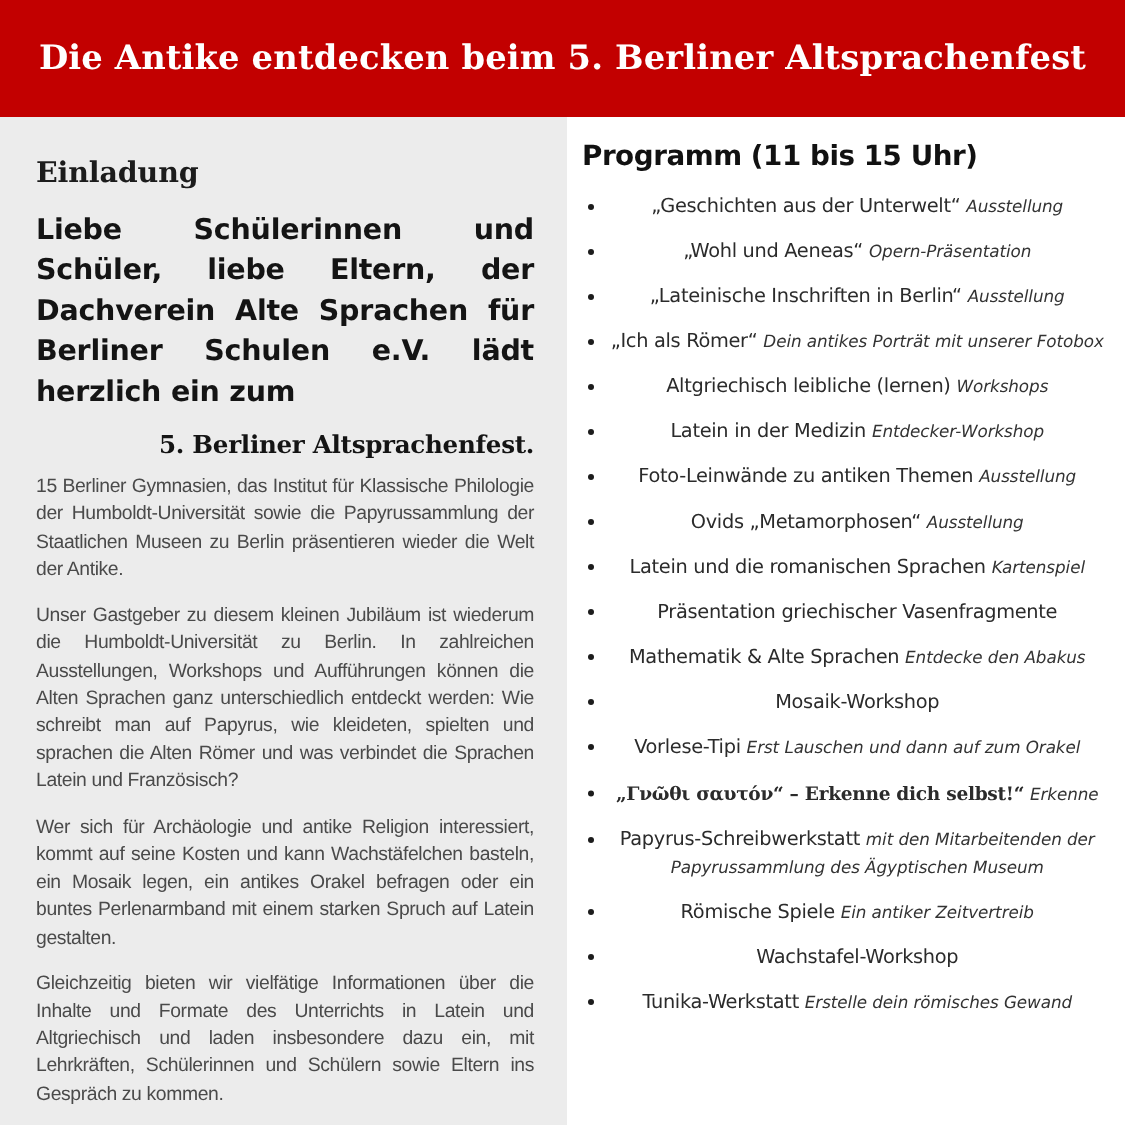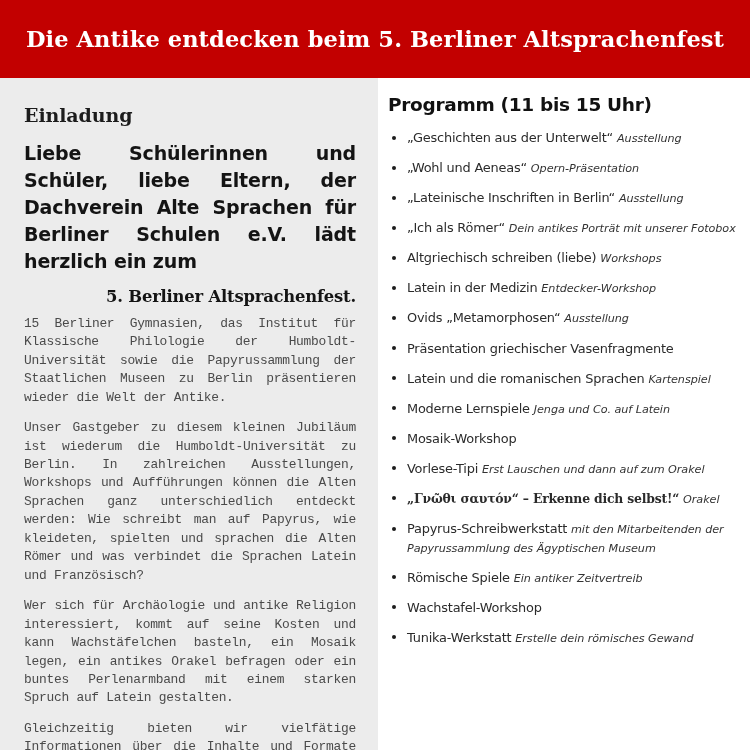--- a/index.html
+++ b/index.html
@@ -102,21 +102,21 @@
   .sub-heading {
     font-family: "DejaVu Serif", "Liberation Serif", serif;
     font-weight: bold;
     font-size: 16.4px;
     color: #141414;
     margin: 0 0 9px 0;
     letter-spacing: -0.2px;
     text-align: right;
   }
   .para {
-    font-family: Liberation Mono, monospace;
+    font-family: Liberation Sans, sans-serif;
     font-weight: normal;
     font-size: 12.9px;
     line-height: 1.43;
     color: #4a4a4a;
     margin: 0 0 12px 0;
     text-align: justify;
     text-justify: inter-word;
     letter-spacing: -0.25px;
     hyphens: auto;
   }
@@ -139,20 +139,21 @@
     font-weight: bold;
     font-size: 18.5px;
     color: #111111;
     margin: 0 0 14px 0;
     letter-spacing: -0.3px;
   }
   #programm-list {
     list-style: none;
     margin: 0;
     padding: 0;
+    text-align: center;
   }
   #programm-list li {
     position: relative;
     padding-left: 19px;
     margin: 0 0 11.5px 0;
     font-family: "DejaVu Sans", "Liberation Sans", sans-serif;
     font-size: 12.9px;
     line-height: 1.44;
     color: #2b2b2b;
     letter-spacing: -0.2px;
@@ -204,29 +205,30 @@
       <p class="closing">Wir freuen uns auf Euch und Sie!</p>
     </div>
 
     <div id="right-col">
       <h2 id="programm-heading">Programm (11 bis 15 Uhr)</h2>
       <ul id="programm-list">
           <li><span class="bullet"></span><span class="item-title">„Geschichten aus der Unterwelt“</span> <span class="item-note">Ausstellung</span></li>
           <li><span class="bullet"></span><span class="item-title">„Wohl und Aeneas“</span> <span class="item-note">Opern-Präsentation</span></li>
           <li><span class="bullet"></span><span class="item-title">„Lateinische Inschriften in Berlin“</span> <span class="item-note">Ausstellung</span></li>
           <li><span class="bullet"></span><span class="item-title">„Ich als Römer“</span> <span class="item-note">Dein antikes Porträt mit unserer Fotobox</span></li>
-          <li><span class="bullet"></span><span class="item-title">Altgriechisch schreiben (liebe)</span> <span class="item-note">Workshops</span></li>
+          <li><span class="bullet"></span><span class="item-title">Altgriechisch leibliche (lernen)</span> <span class="item-note">Workshops</span></li>
           <li><span class="bullet"></span><span class="item-title">Latein in der Medizin</span> <span class="item-note">Entdecker-Workshop</span></li>
+          <li><span class="bullet"></span><span class="item-title">Foto-Leinwände zu antiken Themen</span> <span class="item-note">Ausstellung</span></li>
           <li><span class="bullet"></span><span class="item-title">Ovids „Metamorphosen“</span> <span class="item-note">Ausstellung</span></li>
+          <li><span class="bullet"></span><span class="item-title">Latein und die romanischen Sprachen</span> <span class="item-note">Kartenspiel</span></li>
           <li><span class="bullet"></span><span class="item-title">Präsentation griechischer Vasenfragmente</span></li>
-          <li><span class="bullet"></span><span class="item-title">Latein und die romanischen Sprachen</span> <span class="item-note">Kartenspiel</span></li>
-          <li><span class="bullet"></span><span class="item-title">Moderne Lernspiele</span> <span class="item-note">Jenga und Co. auf Latein</span></li>
+          <li><span class="bullet"></span><span class="item-title">Mathematik &amp; Alte Sprachen</span> <span class="item-note">Entdecke den Abakus</span></li>
           <li><span class="bullet"></span><span class="item-title">Mosaik-Workshop</span></li>
           <li><span class="bullet"></span><span class="item-title">Vorlese-Tipi</span> <span class="item-note">Erst Lauschen und dann auf zum Orakel</span></li>
-          <li><span class="bullet"></span><span class="item-title greek">„Γνῶθι σαυτόν“ – Erkenne dich selbst!“</span> <span class="item-note">Orakel</span></li>
+          <li><span class="bullet"></span><span class="item-title greek">„Γνῶθι σαυτόν“ – Erkenne dich selbst!“</span> <span class="item-note">Erkenne</span></li>
           <li><span class="bullet"></span><span class="item-title">Papyrus-Schreibwerkstatt</span> <span class="item-note">mit den Mitarbeitenden der Papyrussammlung des Ägyptischen Museum</span></li>
           <li><span class="bullet"></span><span class="item-title">Römische Spiele</span> <span class="item-note">Ein antiker Zeitvertreib</span></li>
           <li><span class="bullet"></span><span class="item-title">Wachstafel-Workshop</span></li>
           <li><span class="bullet"></span><span class="item-title">Tunika-Werkstatt</span> <span class="item-note">Erstelle dein römisches Gewand</span></li>
         </ul>
     </div>
 
   </div>
 </div>
 

